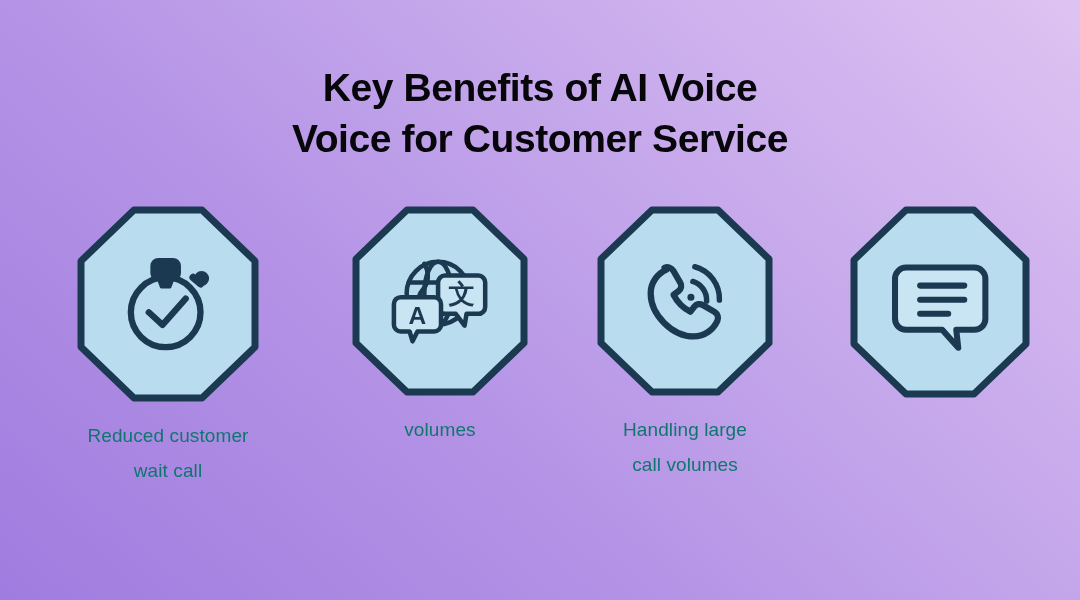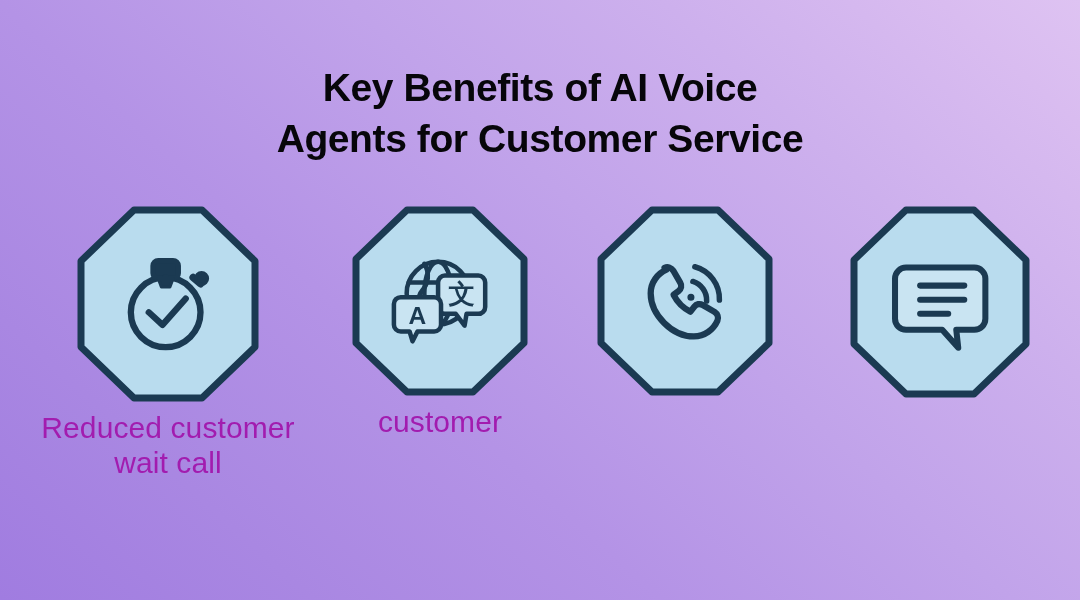--- a/index.html
+++ b/index.html
@@ -95,37 +95,37 @@
     justify-content:center;
   }
   .badge .glyph svg {
     width:58%;
     height:58%;
     overflow:visible;
   }
 
   
   .caption {
-    margin-top:8px;
-    font-size:30px;
+    margin-top:16px;
+    font-size:19px;
     line-height:35px;
     font-weight:400;
-    color:#a21caf;
+    color:#0f766e;
     letter-spacing:0.1px;
   }
   .caption .cap-line { display:block; white-space:nowrap; }
 </style>
 </head>
 <body>
 
 <div id="infographic">
 
   <div class="title-block">
     <span class="title-line">Key Benefits of AI Voice</span>
-    <span class="title-line">Agents for Customer Service</span>
+    <span class="title-line">Voice for Customer Service</span>
   </div>
 
   <div class="badge-row">
 
     <div class="benefit-item" data-index="0">
       <div class="badge">
         <svg class="badge-shape" viewBox="0 0 182 196">
           <polygon points="57,4 125,4 178,55 178,141 125,192 57,192 4,141 4,55" fill="#b9dcee" stroke="#1b3a52" stroke-width="7" stroke-linejoin="round"></polygon>
         </svg>
         <span class="glyph">
@@ -161,41 +161,45 @@
 
             <path d="M57 26 h34 a7 7 0 0 1 7 7 v25 a7 7 0 0 1 -7 7 h-12 l-2 12 l-9 -12 h-11 a7 7 0 0 1 -7 -7 v-25 a7 7 0 0 1 7 -7 z" fill="#c9e4f2"></path>
             <text x="74" y="54" text-anchor="middle" font-family="'DejaVu Sans', sans-serif" font-size="27" font-weight="700" fill="#1b3a52" stroke="none">文</text>
 
             <path d="M12 48 h34 a7 7 0 0 1 7 7 v21 a7 7 0 0 1 -7 7 h-17 l-5 10 l-3 -10 h-9 a7 7 0 0 1 -7 -7 v-21 a7 7 0 0 1 7 -7 z" fill="#c9e4f2"></path>
             <text x="29" y="75" text-anchor="middle" font-family="'Liberation Sans', sans-serif" font-size="25" font-weight="700" fill="#1b3a52" stroke="none">A</text>
           </svg>
         </span>
       </div>
       <div class="caption">
-        <span class="cap-line">customer</span>
+        <span class="cap-line">volumes</span>
       </div>
     </div>
 
     <div class="benefit-item" data-index="2">
       <div class="badge">
         <svg class="badge-shape" viewBox="0 0 176 190">
           <polygon points="55,4 121,4 172,53 172,137 121,186 55,186 4,137 4,53" fill="#b9dcee" stroke="#1b3a52" stroke-width="7" stroke-linejoin="round"></polygon>
         </svg>
         <span class="glyph">
           <svg viewBox="0 0 104 104" fill="none" stroke="#1b3a52" stroke-width="6.4" stroke-linecap="round" stroke-linejoin="round">
             <path d="M33 20 c-9 4 -16 13 -16 24 c0 22 22 44 44 44 c11 0 20 -7 24 -16
                      c1.5 -3.5 0 -7 -3 -9 l-12 -7 c-3 -1.8 -6.5 -1 -8.5 1.6 l-4 5.2
                      c-7 -3.6 -13.6 -10.2 -17.2 -17.2 l5.2 -4 c2.6 -2 3.4 -5.5 1.6 -8.5
                      l-7 -12 c-2 -3 -5.5 -4.5 -9 -3 z"></path>
             <path d="M62 17 a34 34 0 0 1 25 34" stroke-width="5.6"></path>
             <path d="M60 32 a20 20 0 0 1 14 20" stroke-width="5.6"></path>
             <circle cx="58" cy="48" r="2.6" fill="#1b3a52" stroke-width="2"></circle>
           </svg>
         </span>
       </div>
+      <div class="caption">
+        <span class="cap-line">Handling large</span>
+        <span class="cap-line">call volumes</span>
+      </div>
     </div>
 
     <div class="benefit-item" data-index="3">
       <div class="badge">
         <svg class="badge-shape" viewBox="0 0 180 192">
           <polygon points="56,4 124,4 176,54 176,138 124,188 56,188 4,138 4,54" fill="#b9dcee" stroke="#1b3a52" stroke-width="7" stroke-linejoin="round"></polygon>
         </svg>
         <span class="glyph">
           <svg viewBox="0 0 104 104" fill="none" stroke="#1b3a52" stroke-width="6" stroke-linecap="round" stroke-linejoin="round">
             <path d="M18 18 h68 a11 11 0 0 1 11 11 v40 a11 11 0 0 1 -11 11 h-18 l2 18 l-16 -18 h-36 a11 11 0 0 1 -11 -11 v-40 a11 11 0 0 1 11 -11 z" fill="#c9e4f2"></path>

